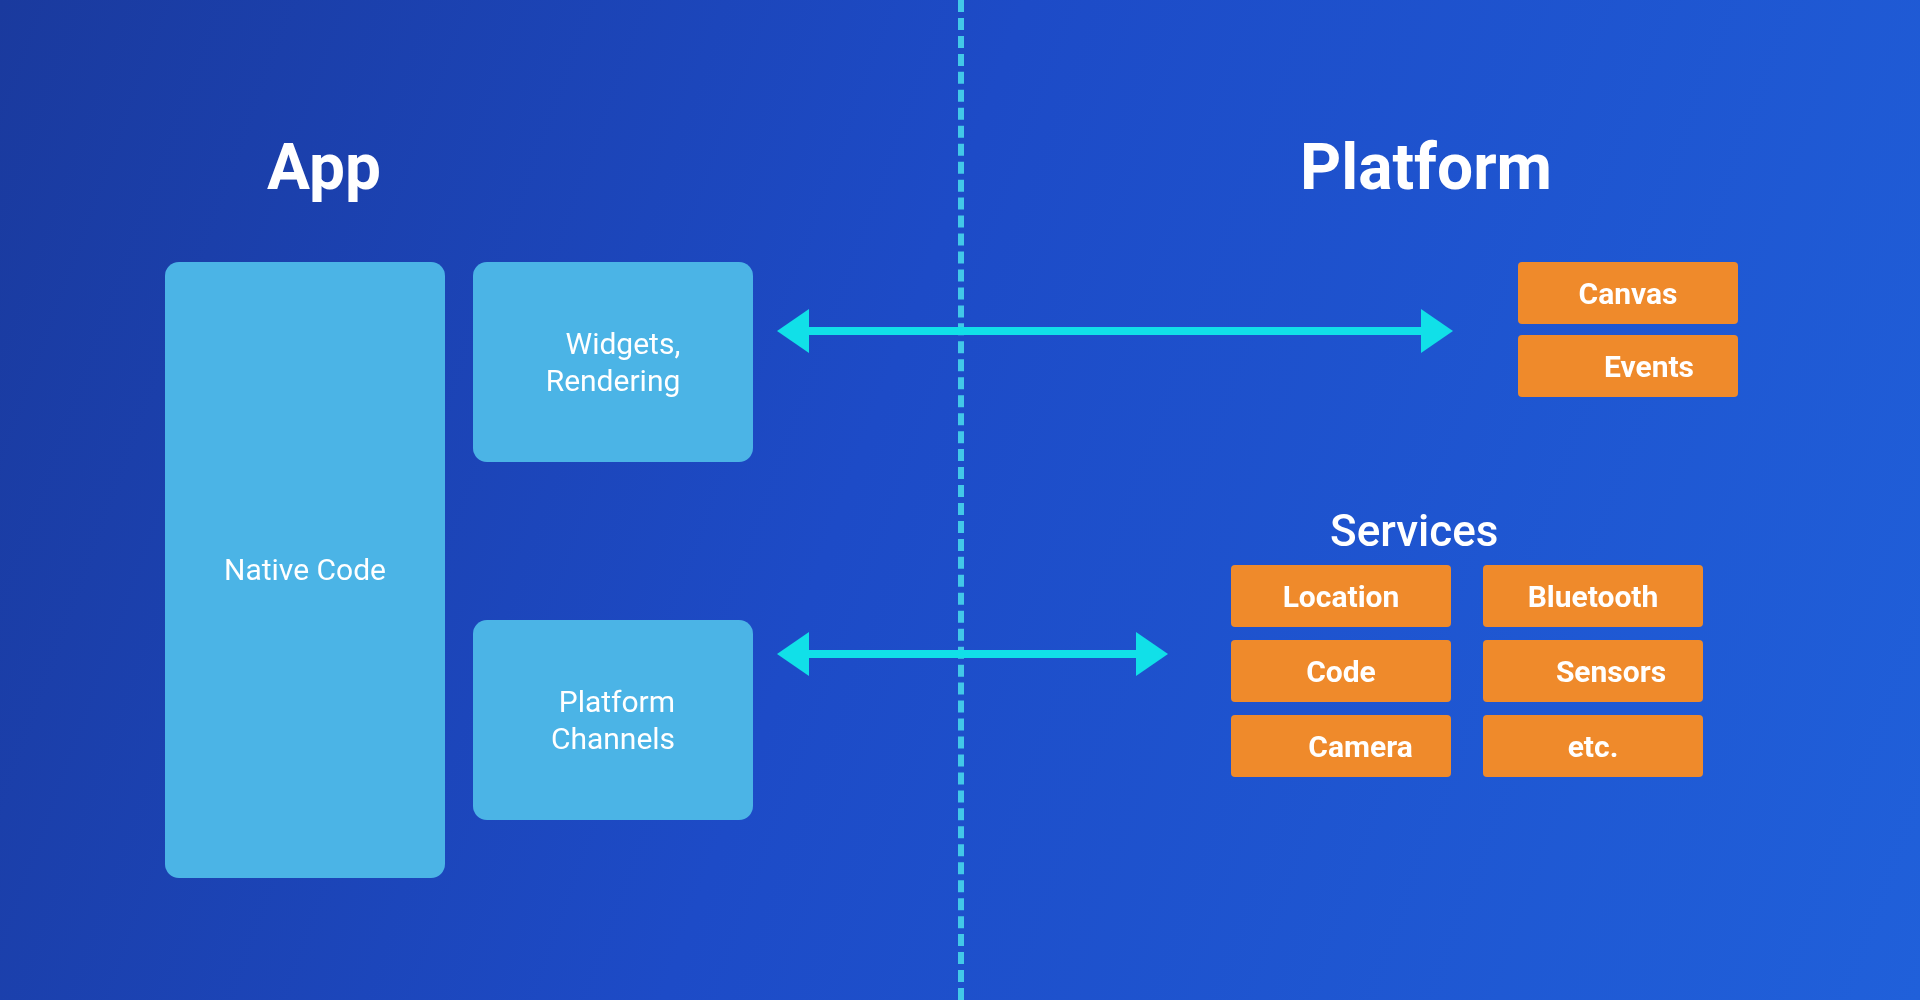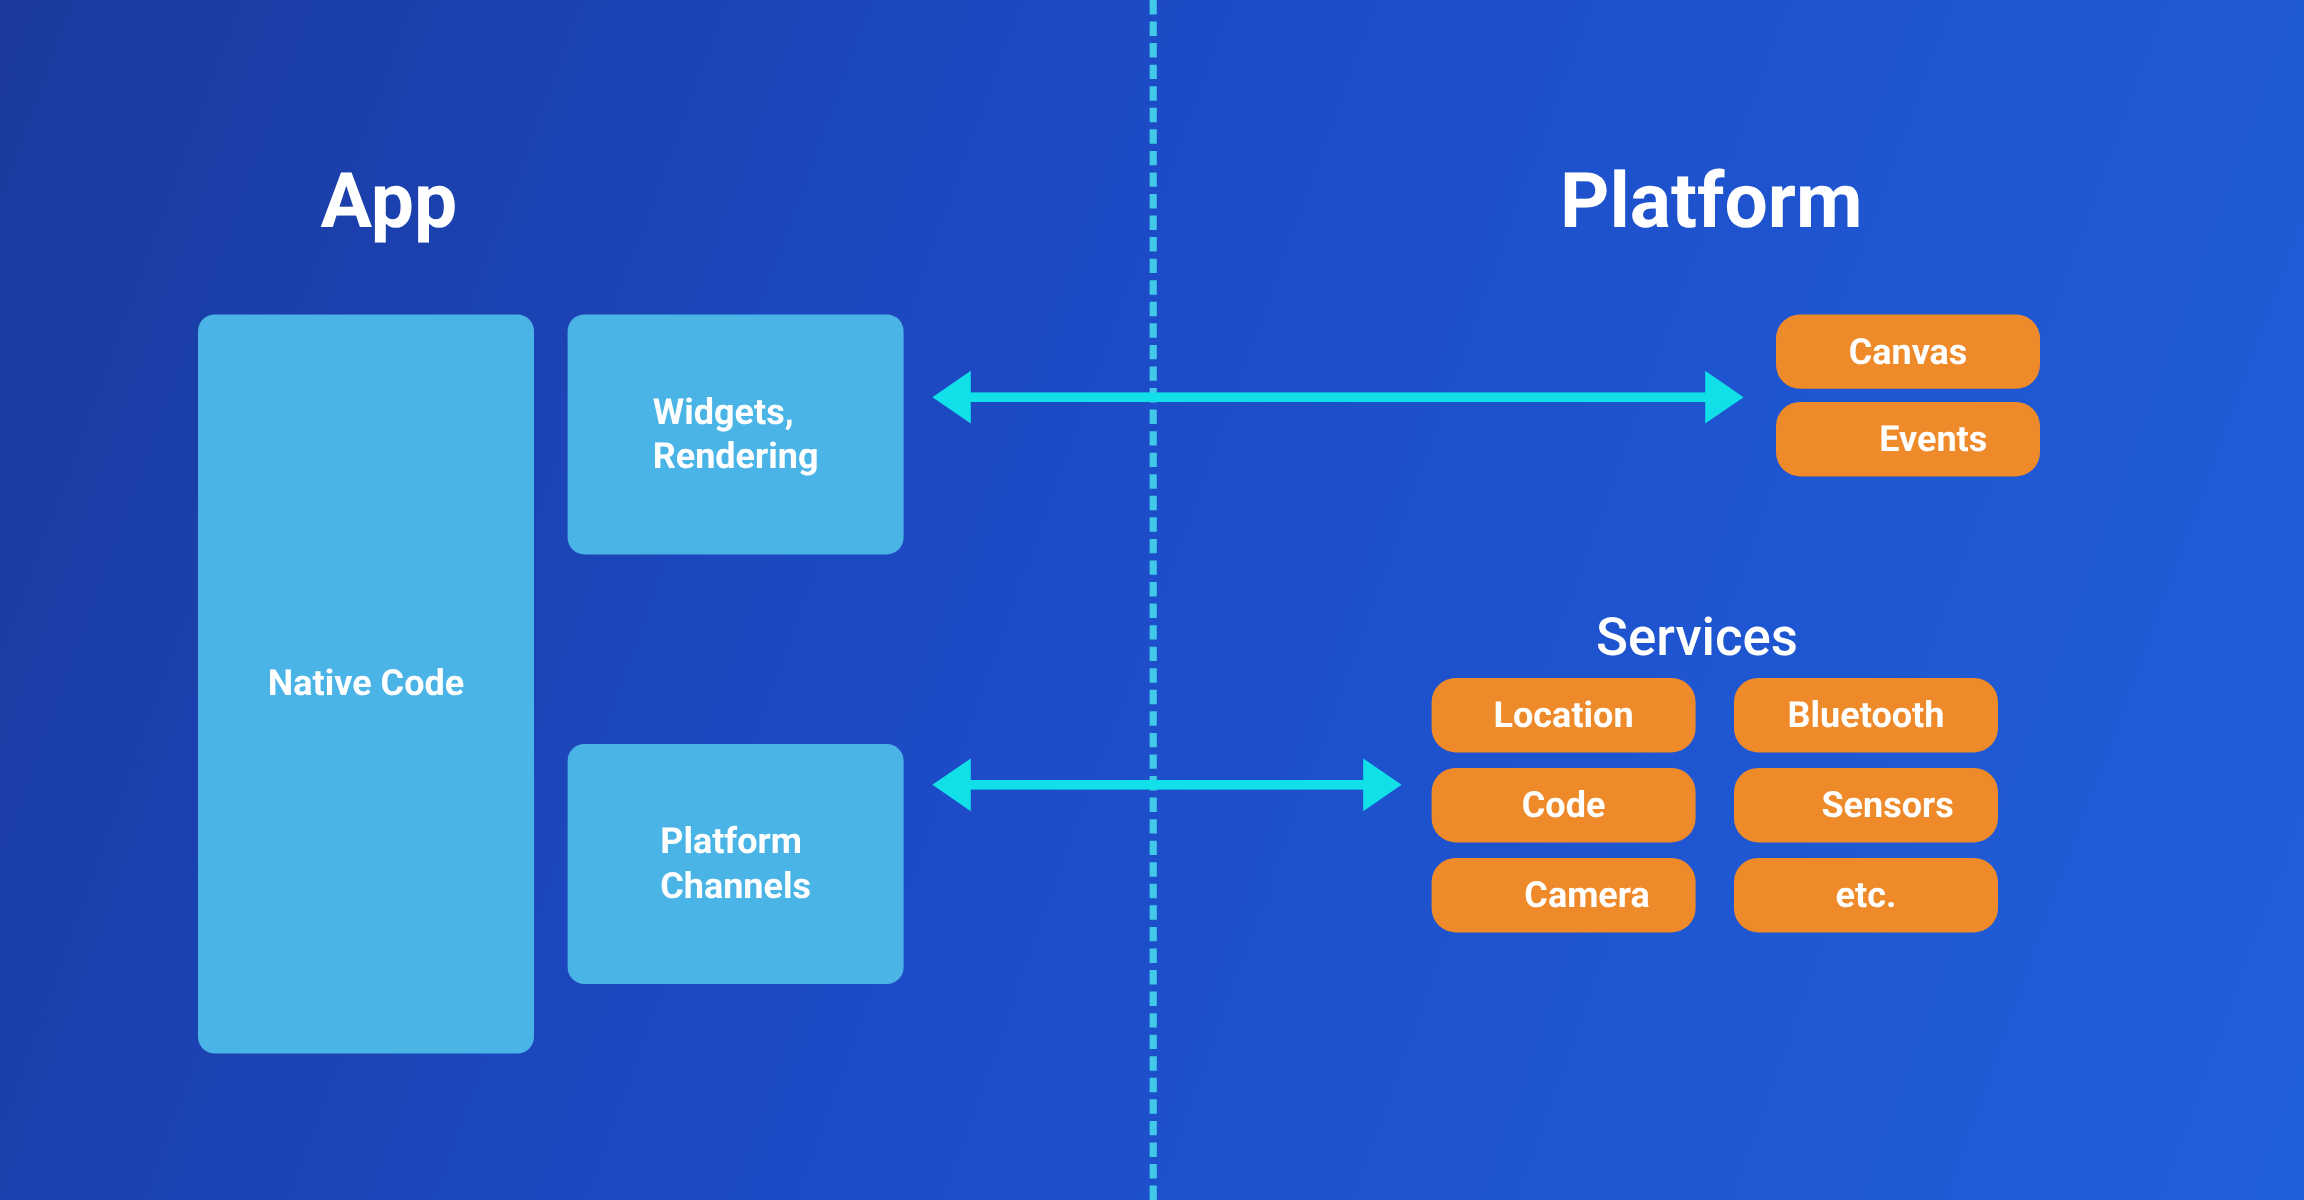--- a/index.html
+++ b/index.html
@@ -25,45 +25,46 @@
     left: 958px; top: 0;
     width: 0; height: 1000px;
     border-left: 6px dashed #42c8e8;
   }
 
   .box-blue {
     position: absolute;
     background: #4bb4e6;
     border-radius: 14px;
     color: #fff;
-    font-weight: 700;
+    font-weight: 400;
     font-size: 30px;
     display: flex;
     align-items: center;
     justify-content: center;
-    text-align: left;
+    text-align: right;
     padding: 0 20px;
     line-height: 1.25;
   }
   #native-code { left: 165px; top: 262px; width: 280px; height: 616px; }
   #widgets-rendering { left: 473px; top: 262px; width: 280px; height: 200px; }
   #platform-channels { left: 473px; top: 620px; width: 280px; height: 200px; }
 
   .pill {
     position: absolute;
     background: #ef8a2b;
     color: #fff;
     font-weight: 700;
     font-size: 30px;
-    border-radius: 20px;
+    border-radius: 4px;
     height: 62px;
     width: 220px;
     display: flex;
     align-items: center;
     justify-content: center;
+    margin-left: 38px;
   }
   #pill-canvas { left: 1480px; top: 262px; }
   #pill-events { left: 1480px; top: 335px; padding-left: 42px; }
 
   .services-label {
     position: absolute;
     left: 1330px; top: 505px;
     font-size: 44px;
     font-weight: 500;
   }

